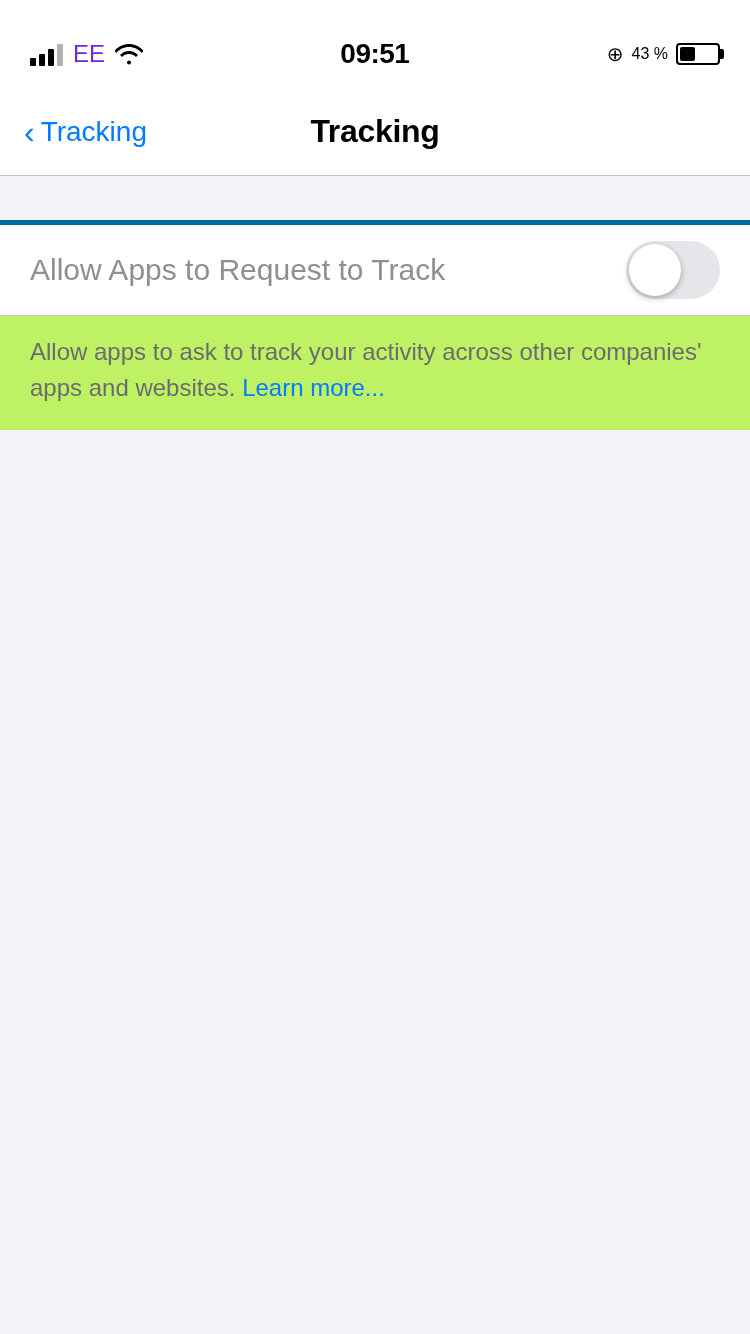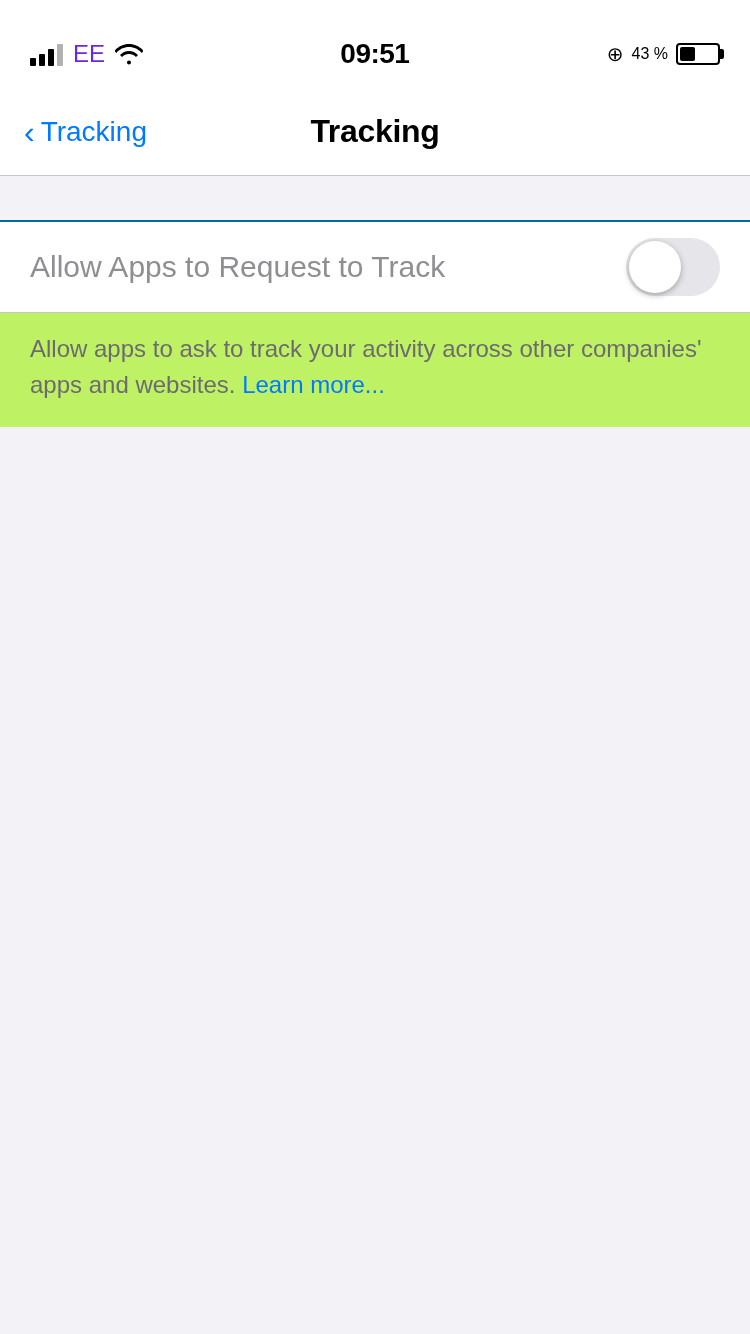--- a/index.html
+++ b/index.html
@@ -163,21 +163,21 @@
 
     
     .spacer {
       height: 44px;
       background-color: #f2f2f7;
     }
 
     
     .settings-section {
       background-color: #ef4444;
-      border-top: 2px solid #0369a1;
+      border-top: 5px solid #0369a1;
       border-bottom: 1px solid #c6c6c8;
     }
 
     .settings-row {
       display: flex;
       align-items: center;
       justify-content: space-between;
       padding: 0 30px;
       height: 90px;
       background-color: #ffffff;

